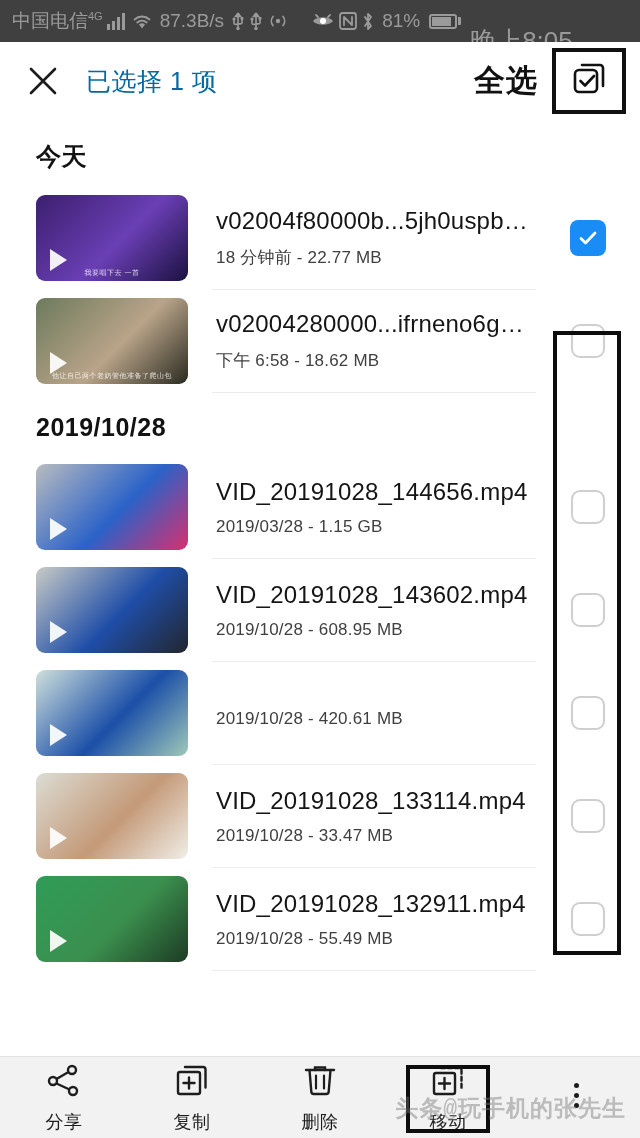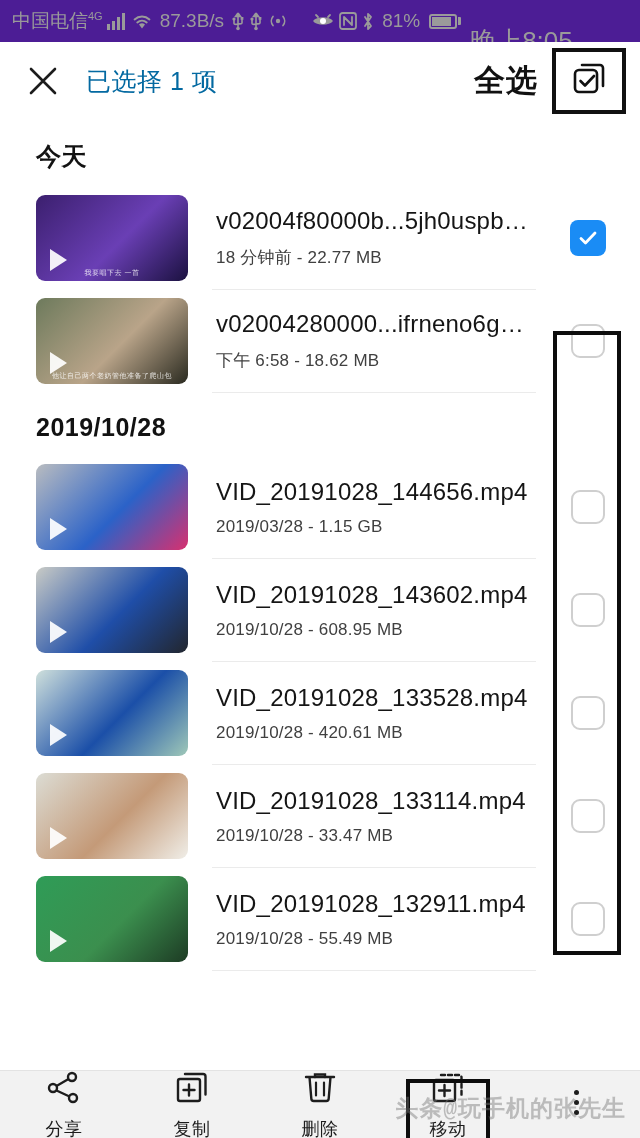--- a/index.html
+++ b/index.html
@@ -10,21 +10,21 @@
     overflow:hidden;
   }
 
   
   .statusbar {
     height:42px; width:100%;
     display:flex; align-items:center;
     padding:0 12px;
     color:#9a9a9a;
     font-size:19px;
-    background:#4c1d95;
+    background:#404040;
     gap:4px;
     white-space:nowrap;
   }
   .sb-carrier { font-size:19px; letter-spacing:0px; color:#9a9a9a; }
   .sb-sup { font-size:11px; vertical-align:super; }
   .sb-ico { display:inline-block; color:#9a9a9a; line-height:1; }
   .sb-speed { font-size:19px; margin:11px 3px; }
   .sb-gap { width:14px; display:inline-block; }
   .sb-batt {
     display:inline-flex; align-items:center; gap:1px; margin-left:2px;
@@ -111,21 +111,21 @@
   }
 
   
   .annot-col {
     position:absolute; left:553px; top:331px; width:68px; height:624px;
     border:4px solid #0d0d0d; pointer-events:none; z-index:5;
   }
 
   
   .bottombar {
-    position:absolute; left:0; bottom:0; width:640px; height:68px;
+    position:absolute; left:0; bottom:0; width:640px; height:82px;
     background:#f2f2f2;
     display:flex; align-items:center;
     border-top:1px solid #e3e3e3;
     text-align:center;
   }
   .bb-item {
     flex:1; display:flex; flex-direction:column; align-items:center;
     justify-content:center; gap:5px; position:relative; height:100%;
   }
   .bb-label { font-size:18px; color:#1d1d1d; letter-spacing:.5px; }
@@ -298,21 +298,20 @@
         <span class="cb-off"></span>
       </div>
     </div>
     <div class="divider"></div>
     <div class="row">
       <div class="thumb" style="background:linear-gradient(135deg,#cfe0dc 0%,#1b4fa8 55%,#9fc8b8 100%)">
         <span class="play"></span>
         <div class="cap"></div>
       </div>
       <div class="meta">
-        <div class="fname">VID_20191028_133528.mp4</div>
         <div class="fsub">2019/10/28 - 420.61 MB</div>
       </div>
       <div class="cbcell">
         <span class="cb-off"></span>
       </div>
     </div>
     <div class="divider"></div>
     <div class="row">
       <div class="thumb" style="background:linear-gradient(135deg,#dcdcd4 0%,#c49a78 55%,#f0eee8 100%)">
         <span class="play"></span>

